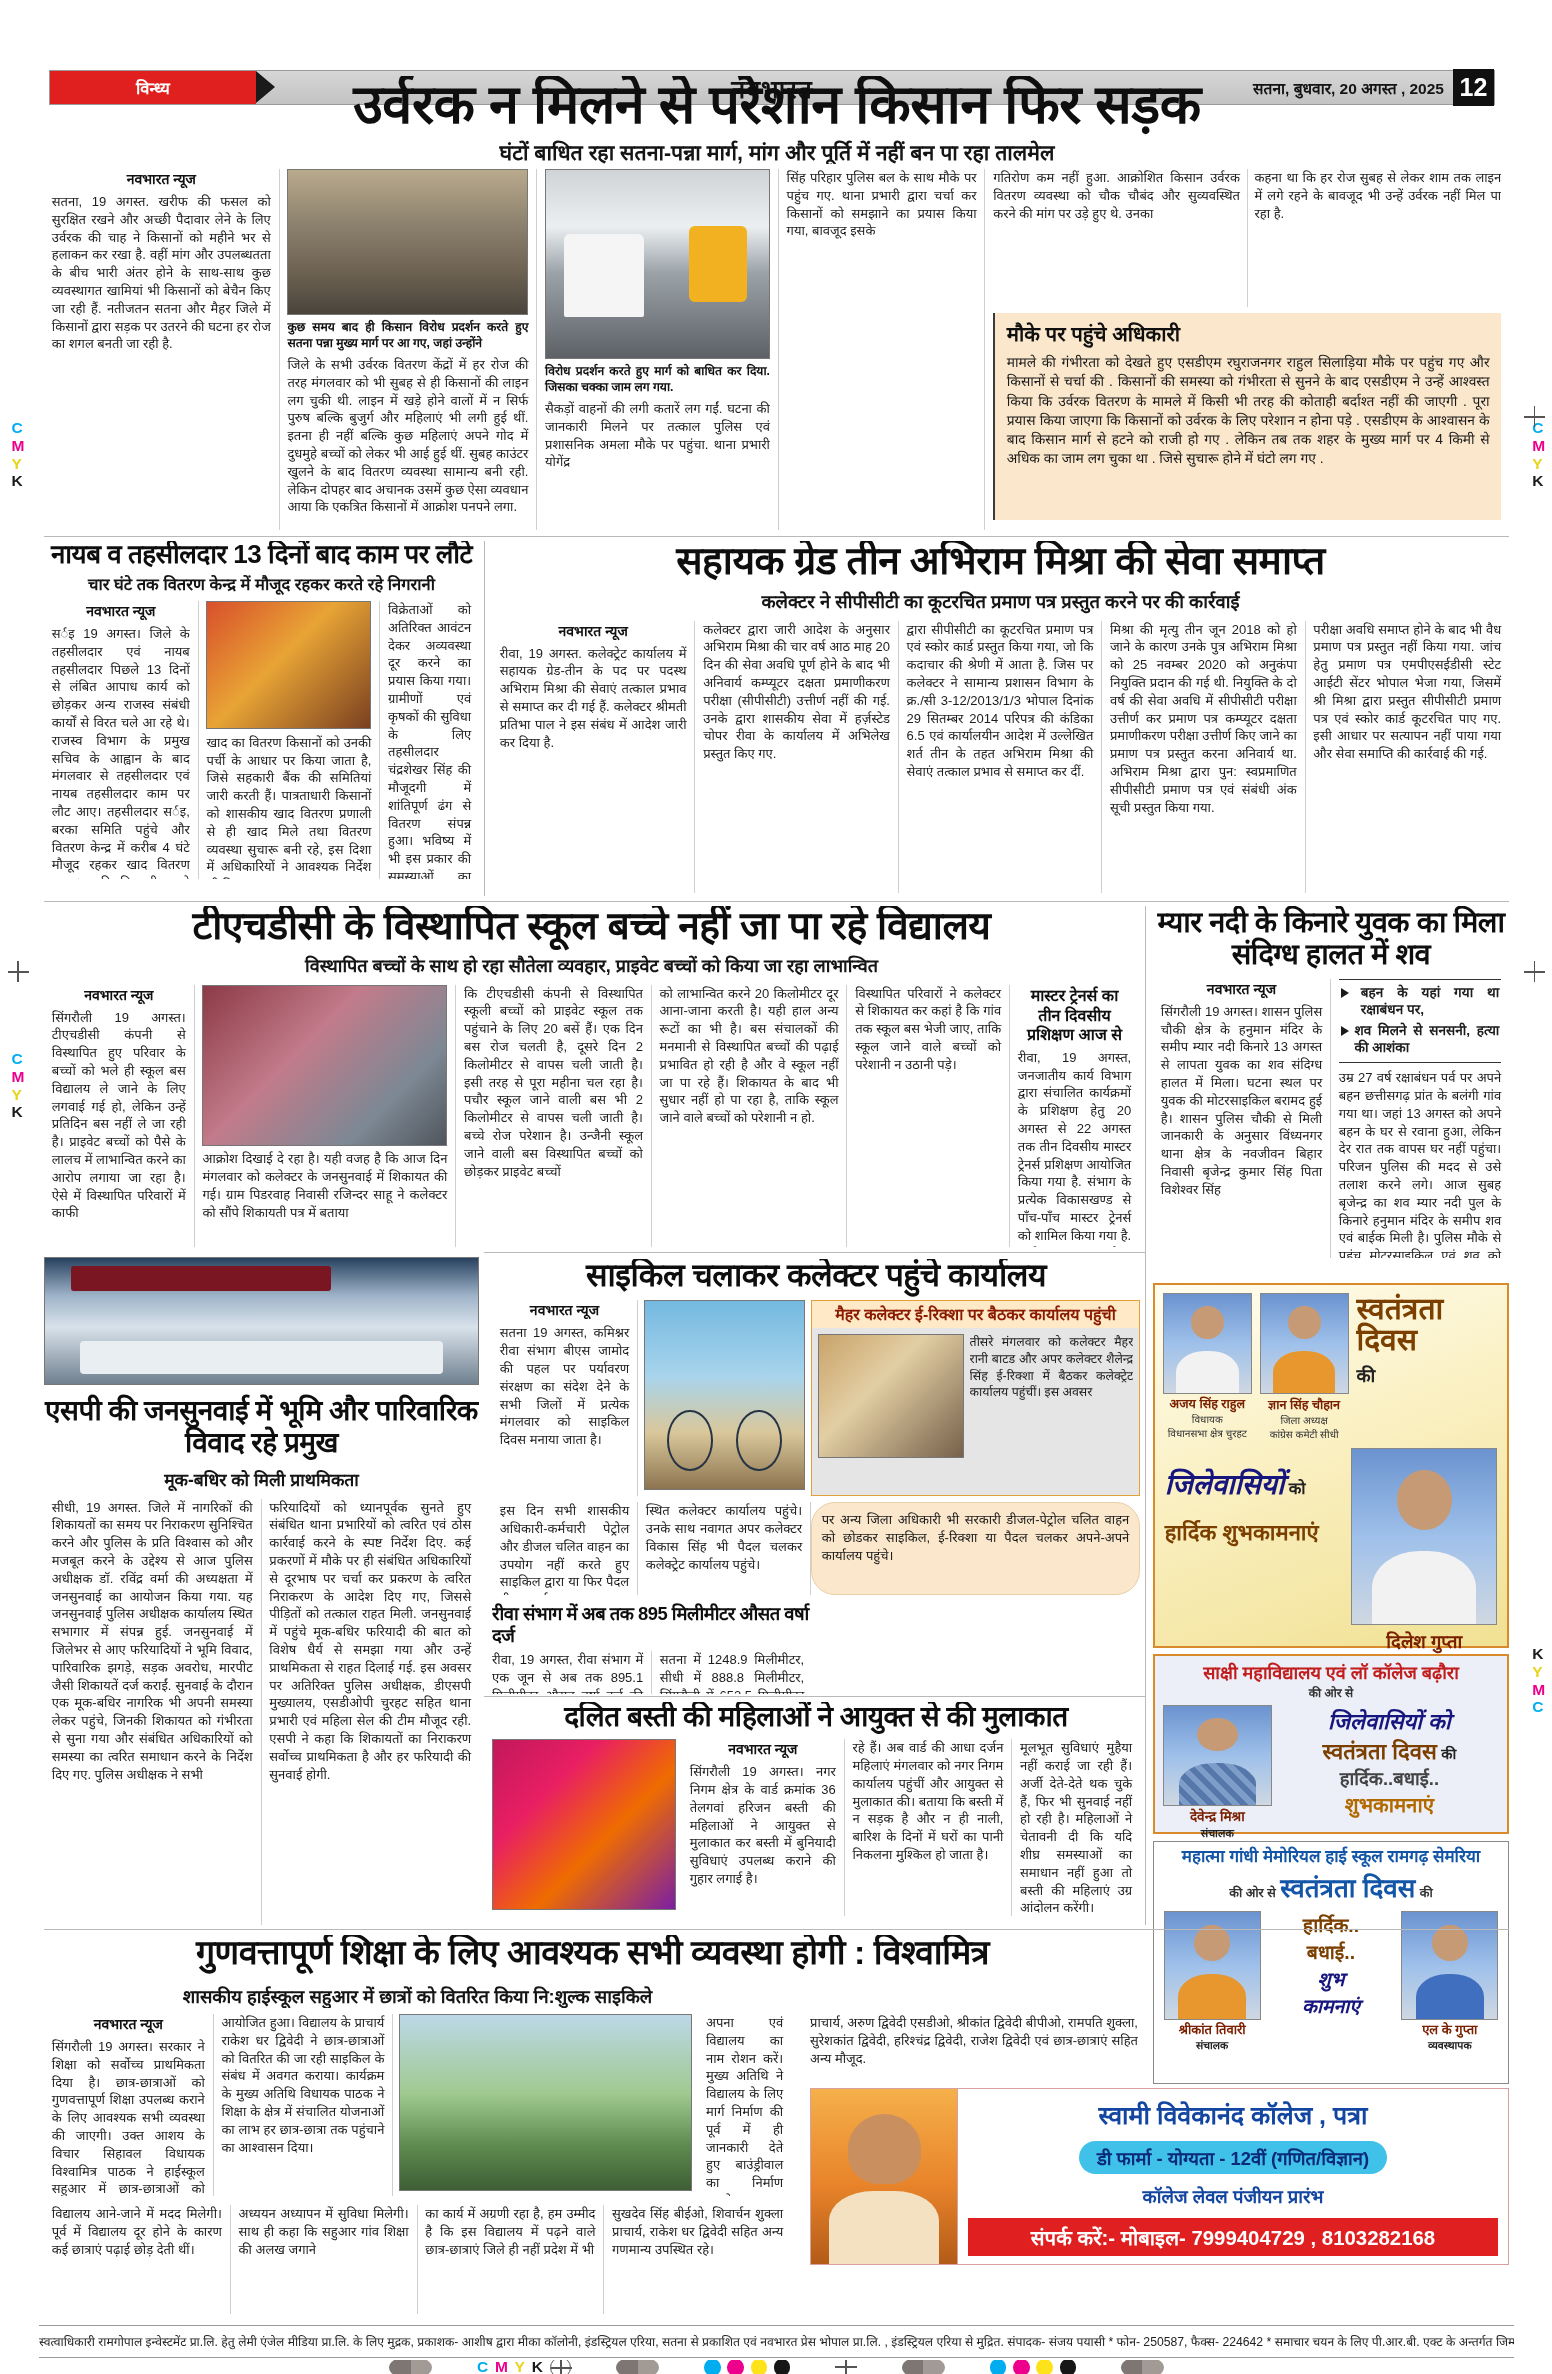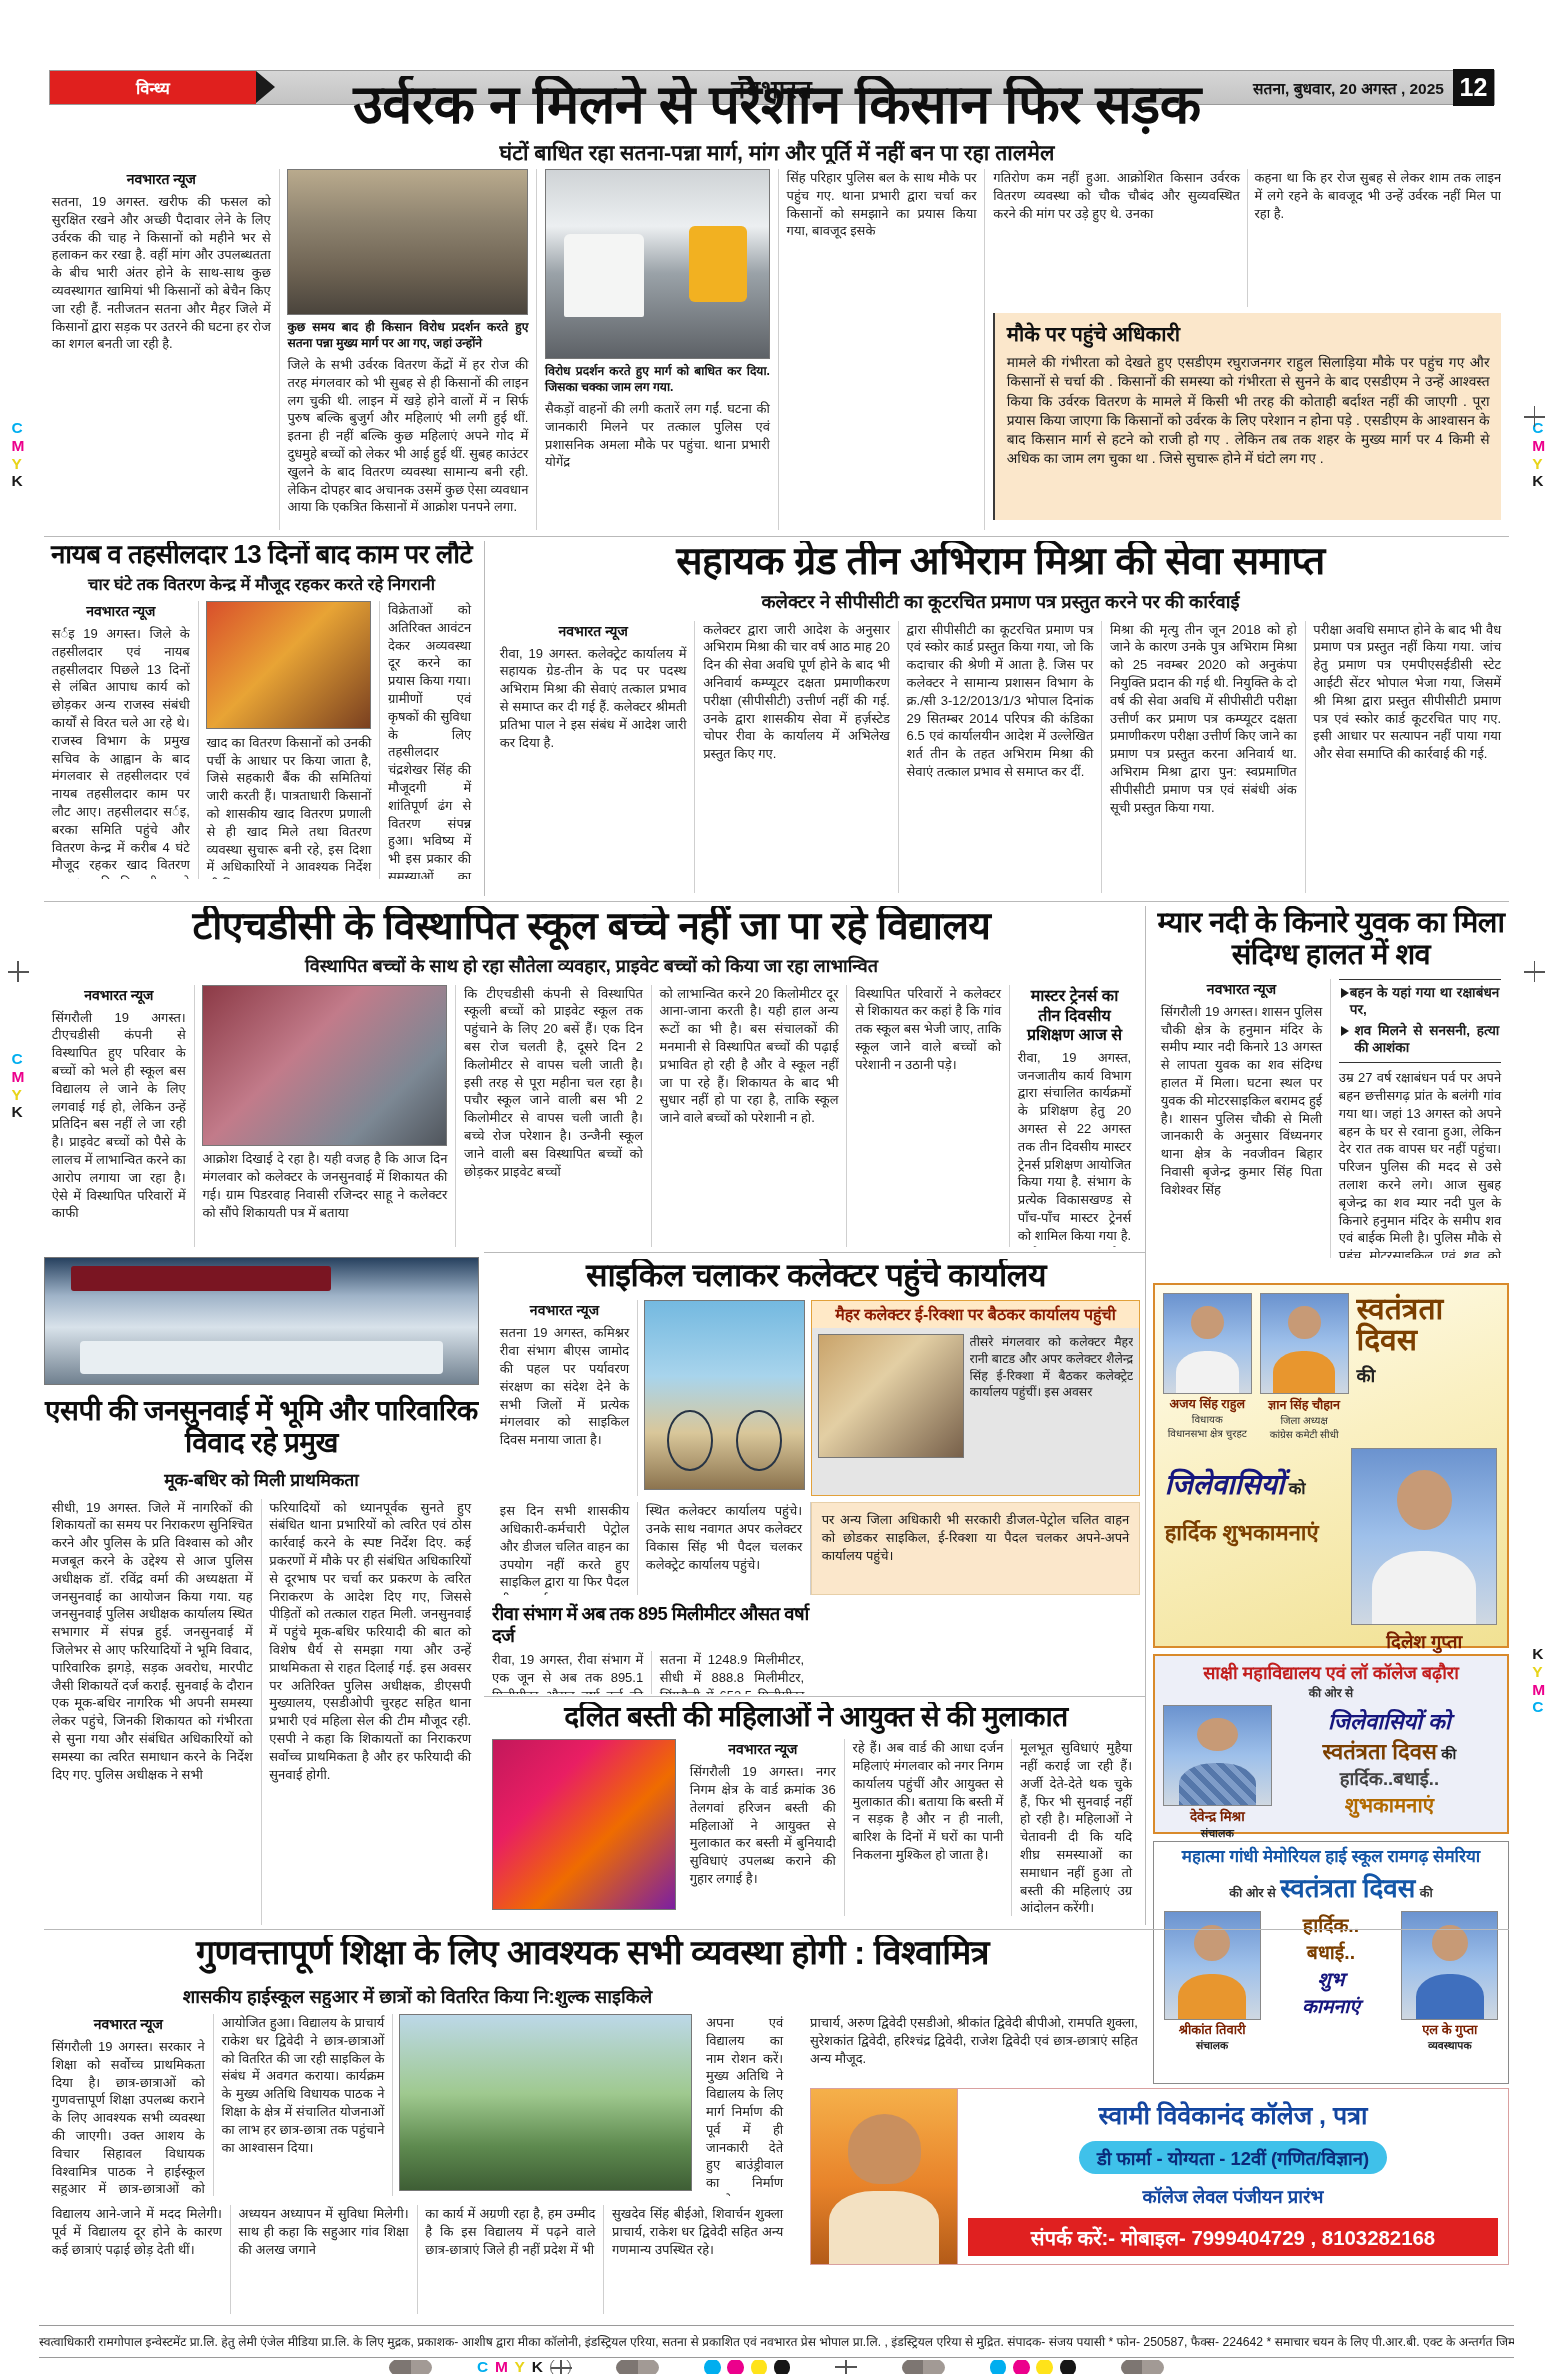--- a/index.html
+++ b/index.html
@@ -233,21 +233,21 @@
 
   <div class="sec" style="left:1153px;top:906px;width:356px;height:369px;">
     <div class="hl" style="font-size:29px;line-height:1.12;">म्यार नदी के किनारे युवक का मिला संदिग्ध हालत में शव</div>
     <div class="cols" style="height:279px;margin-top:7.8px;">
       <div class="col" style="width:50%;box-sizing:border-box;">
         <div class="byl">नवभारत न्यूज</div>
         <p>सिंगरौली 19 अगस्त। शासन पुलिस चौकी क्षेत्र के हनुमान मंदिर के समीप म्यार नदी किनारे 13 अगस्त से लापता युवक का शव संदिग्ध हालत में मिला। घटना स्थल पर युवक की मोटरसाइकिल बरामद हुई है। शासन पुलिस चौकी से मिली जानकारी के अनुसार विंध्यनगर थाना क्षेत्र के नवजीवन बिहार निवासी बृजेन्द्र कुमार सिंह पिता विशेश्वर सिंह</p>
       </div>
       <div class="col" style="width:50%;box-sizing:border-box;">
         <div style="border-top:1.9px solid #333;border-bottom:1.9px solid #333;padding:4.9px 1.9px;margin-bottom:5.8px;">
-          <div style="display:flex;gap:1px;align-items:flex-start;font-weight:bold;font-size:13.6px;line-height:1.25;">
+          <div style="display:flex;gap:12px;align-items:flex-start;font-weight:bold;font-size:13.6px;line-height:1.25;">
             <span style="width:0;height:0;border-top:5.8px solid transparent;border-bottom:5.8px solid transparent;border-left:8.7px solid #1a1a1a;margin-top:2.9px;flex:none;"></span>
             <span>बहन के यहां गया था रक्षाबंधन पर,</span>
           </div>
           <div style="display:flex;gap:5.8px;align-items:flex-start;font-weight:bold;font-size:13.6px;line-height:1.25;margin-top:4.9px;">
             <span style="width:0;height:0;border-top:5.8px solid transparent;border-bottom:5.8px solid transparent;border-left:8.7px solid #1a1a1a;margin-top:2.9px;flex:none;"></span>
             <span>शव मिलने से सनसनी, हत्या की आशंका</span>
           </div>
         </div>
         <p>उम्र 27 वर्ष रक्षाबंधन पर्व पर अपने बहन छत्तीसगढ़ प्रांत के बलंगी गांव गया था। जहां 13 अगस्त को अपने बहन के घर से रवाना हुआ, लेकिन देर रात तक वापस घर नहीं पहुंचा। परिजन पुलिस की मदद से उसे तलाश करने लगे। आज सुबह बृजेन्द्र का शव म्यार नदी पुल के किनारे हनुमान मंदिर के समीप शव एवं बाईक मिली है। पुलिस मौके से पहुंच मोटरसाइकिल एवं शव को अपने कब्जे में लेकर जांच पड़ताल शुरू कर दी।</p>
       </div>
@@ -294,21 +294,21 @@
         </div>
       </div>
     </div>
     <div style="display:flex;margin-top:5.8px;height:93px;">
       <div class="col" style="width:146px;box-sizing:border-box;">
           <p>इस दिन सभी शासकीय अधिकारी-कर्मचारी पेट्रोल और डीजल चलित वाहन का उपयोग नहीं करते हुए साइकिल द्वारा या फिर पैदल ही कार्यालय आना-जाना करते हैं। इसी क्रम में मंगलवार को कलेक्टर डॉ. सतीश कुमार एस आम नागरिक की तरह अपने निवास से अकेले बिना सुरक्षा गार्ड के साइकिल चलाकर धवारी</p>
         </div>
       <div class="col" style="width:173px;box-sizing:border-box;">
           <p>स्थित कलेक्टर कार्यालय पहुंचे। उनके साथ नवागत अपर कलेक्टर विकास सिंह भी पैदल चलकर कलेक्ट्रेट कार्यालय पहुंचे।</p>
         </div>
-      <div class="cream2" style="flex:1;">पर अन्य जिला अधिकारी भी सरकारी डीजल-पेट्रोल चलित वाहन को छोडकर साइकिल, ई-रिक्शा या पैदल चलकर अपने-अपने कार्यालय पहुंचे।</div>
+      <div class="cream2" style="flex:1;border-radius:24px;">पर अन्य जिला अधिकारी भी सरकारी डीजल-पेट्रोल चलित वाहन को छोडकर साइकिल, ई-रिक्शा या पैदल चलकर अपने-अपने कार्यालय पहुंचे।</div>
     </div>
     <div style="display:flex;margin-top:7.8px;height:113px;">
       <div style="width:320px;">
         <div class="hl" style="font-size:18.4px;text-align:left;line-height:1.2;">रीवा संभाग में अब तक 895 मिलीमीटर औसत वर्षा दर्ज</div>
         <div style="display:flex;margin-top:3.9px;">
           <div class="col" style="width:50%;box-sizing:border-box;padding-left:0;">
               <p>रीवा, 19 अगस्त, रीवा संभाग में एक जून से अब तक 895.1 मिलीमीटर औसत वर्षा दर्ज की गई है. संभाग के रीवा जिले में 664.3 मिलीमीटर, मऊगंज में 773 मिलीमीटर,</p>
             </div>
           <div class="col" style="width:50%;box-sizing:border-box;">
               <p>सतना में 1248.9 मिलीमीटर, सीधी में 888.8 मिलीमीटर, सिंगरौली में 652.5 मिलीमीटर तथा मैहर में 340.9 मिलीमीटर वर्षा दर्ज की गई है.</p>

